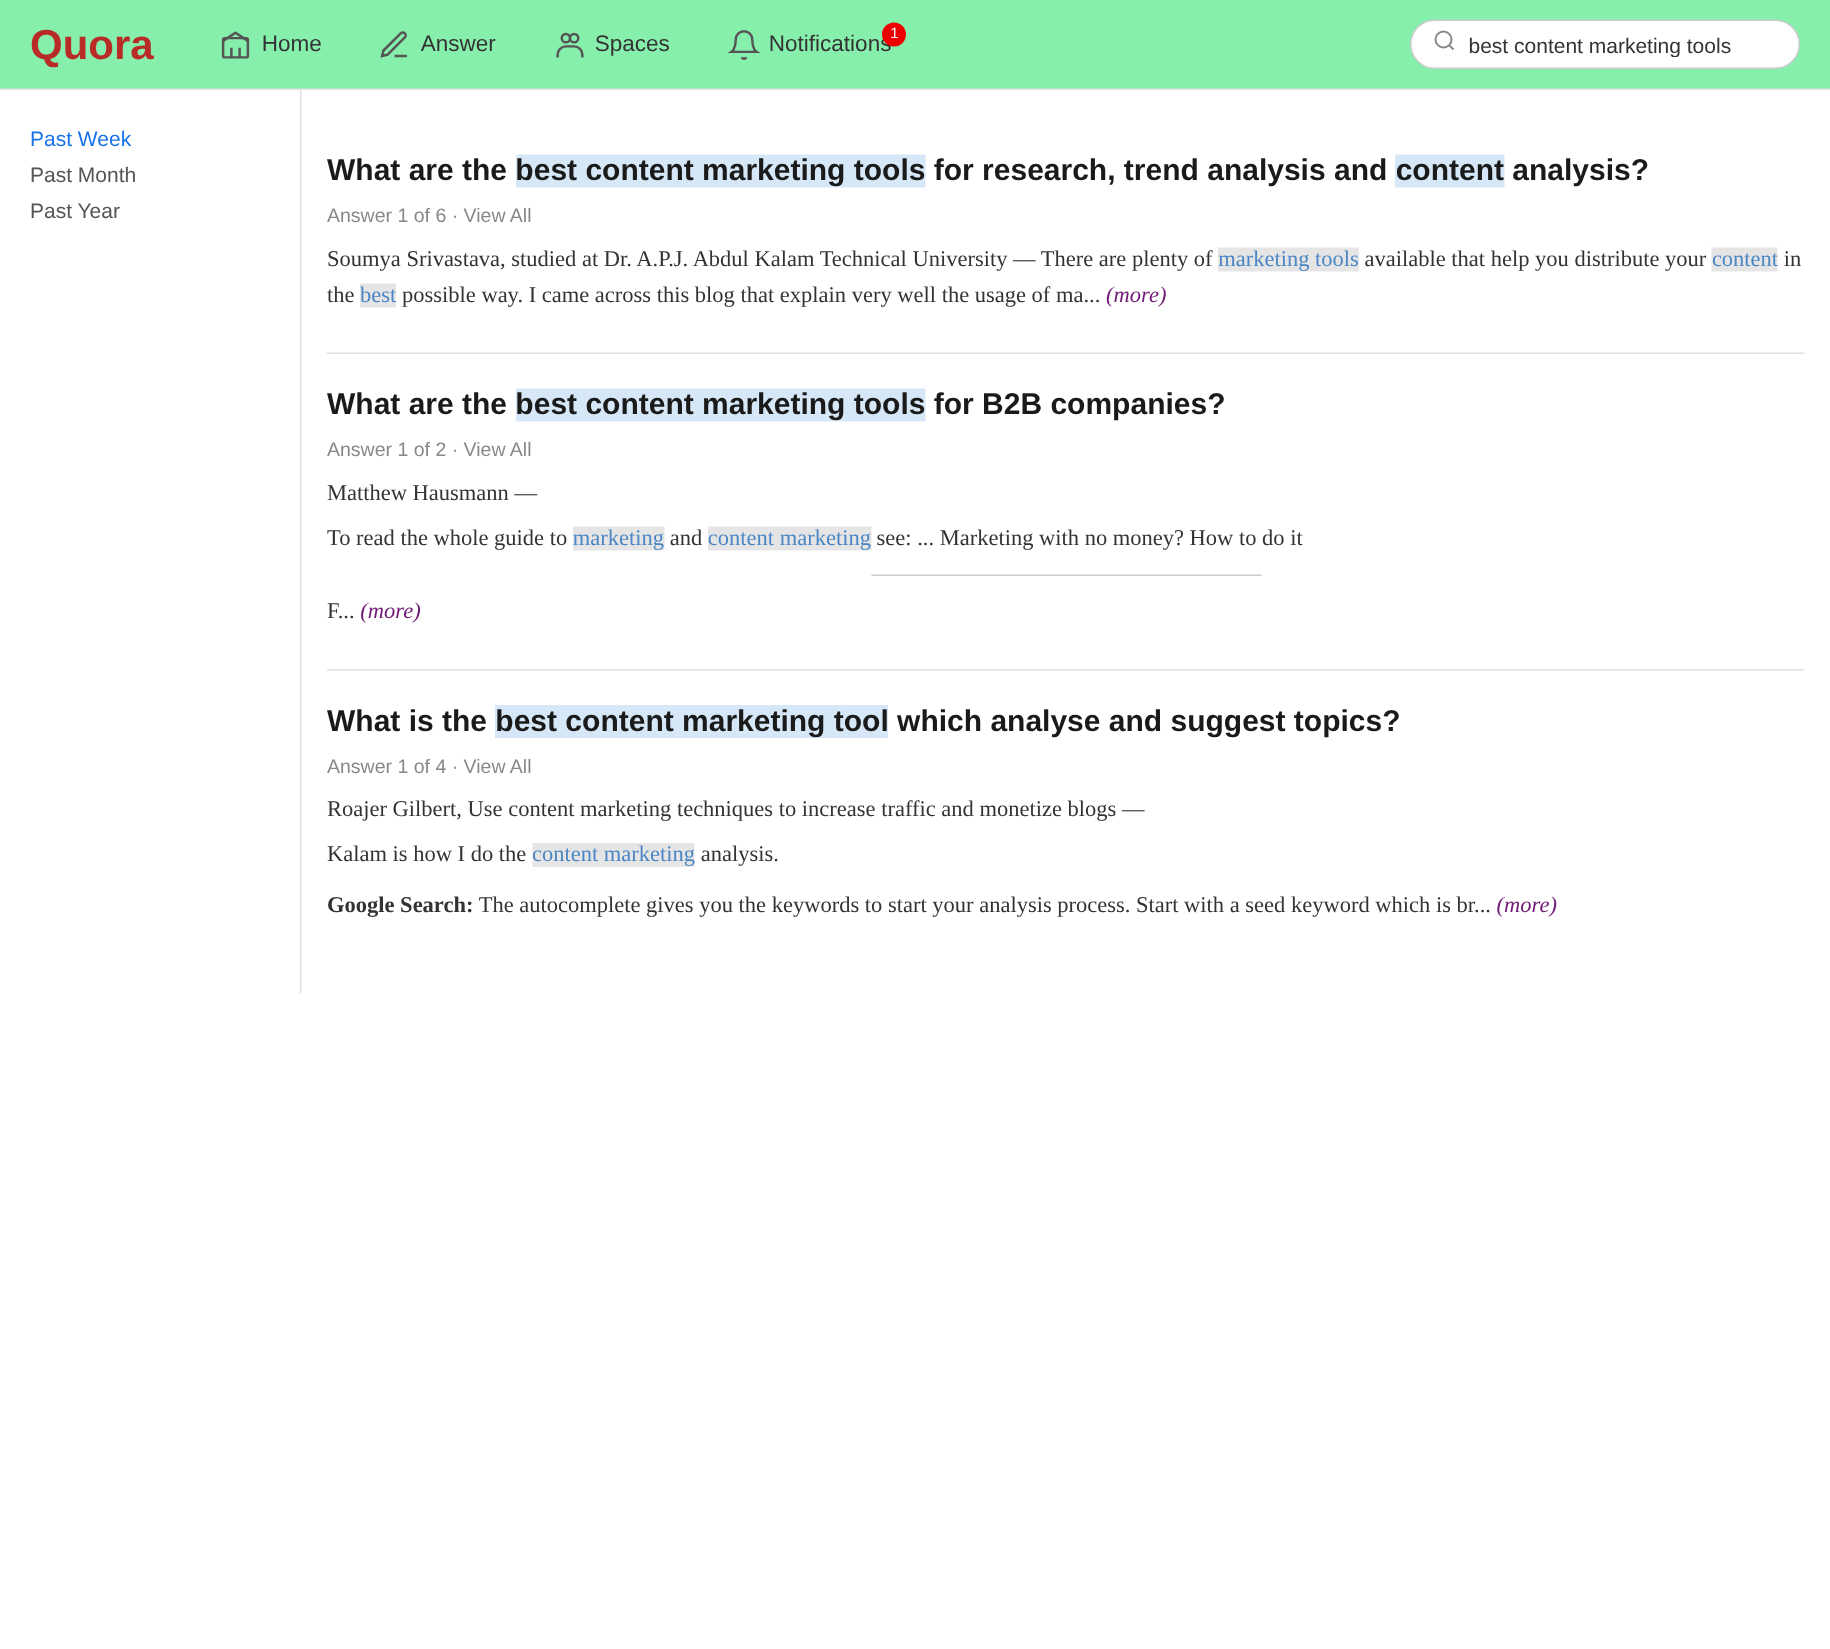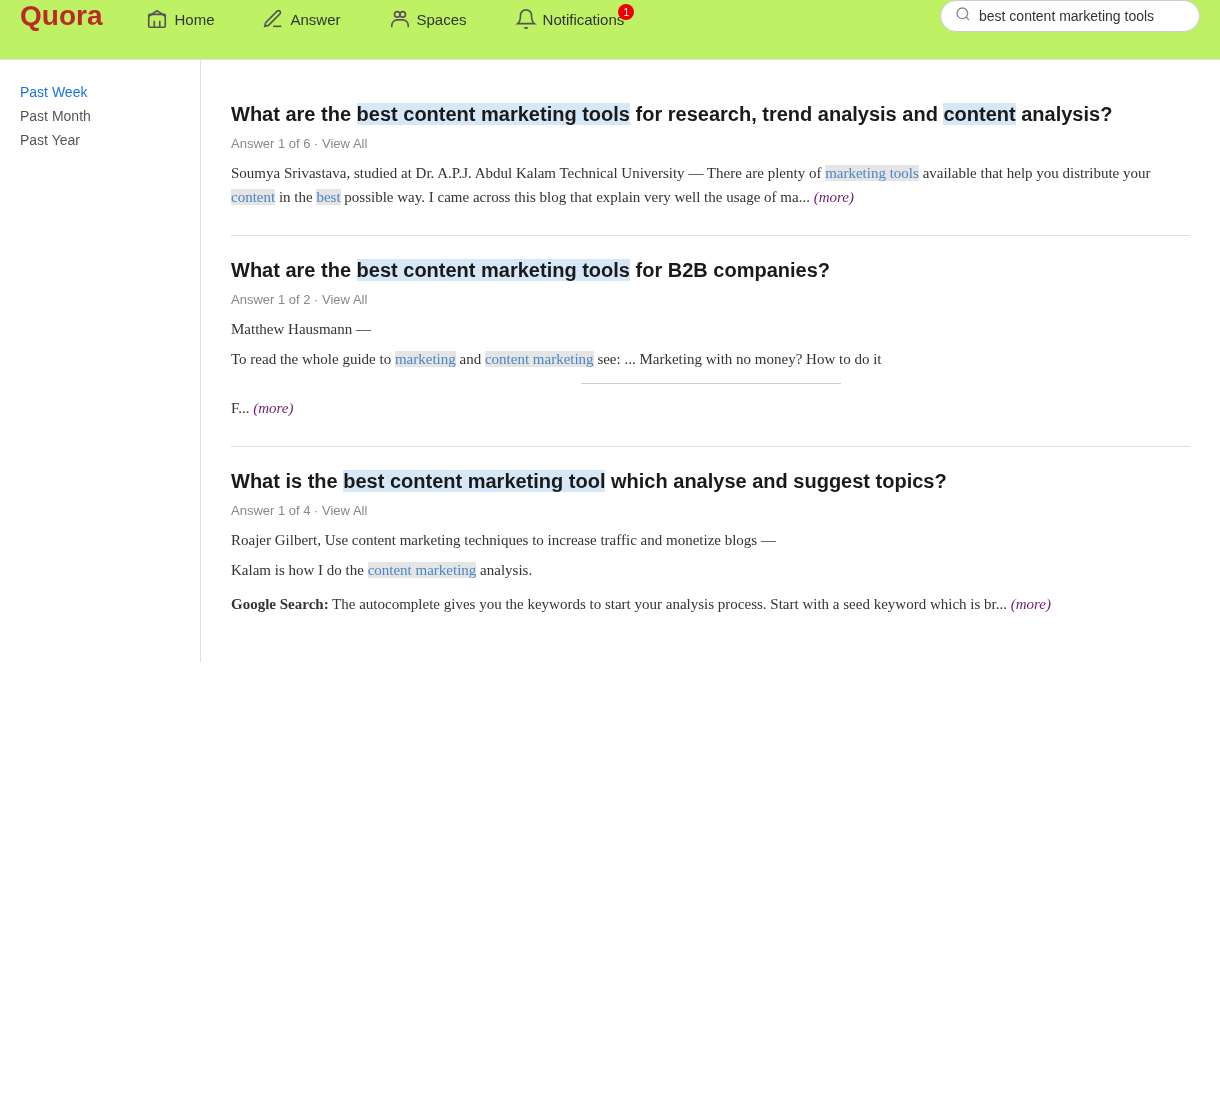--- a/index.html
+++ b/index.html
@@ -1,42 +1,42 @@
 <!DOCTYPE html>
 <html><head>
   <meta charset="utf-8">
   <style>
     * { box-sizing: border-box; margin: 0; padding: 0; }
     body { font-family: Georgia, 'Times New Roman', serif; background: #fff; color: #222; font-size: 15px; }
 
     
     .header {
       display: flex;
-      align-items: flex-start;
+      align-items: center;
       padding: 0 20px;
       height: 60px;
       border-bottom: 1px solid #e0e0e0;
-      background: #bef264;
+      background: #86efac;
       position: sticky;
       top: 0;
       z-index: 100;
     }
     .logo {
       font-family: Arial, sans-serif;
       font-size: 28px;
       font-weight: bold;
       color: #b92b27;
       margin-right: 30px;
       text-decoration: none;
       cursor: pointer;
     }
     .nav {
       display: flex;
       align-items: center;
-      gap: 20px;
+      gap: 10px;
       flex: 1;
     }
     .nav-item {
       display: flex;
       align-items: center;
       gap: 6px;
       padding: 8px 14px;
       cursor: pointer;
       border-radius: 4px;
       font-family: Arial, sans-serif;
@@ -110,21 +110,21 @@
       color: #555;
     }
     .sidebar-item.active {
       color: #1a73e8;
       font-weight: 500;
     }
 
     
     .main-content {
       flex: 1;
-      padding: 20px 30px;
+      padding: 20px 17px;
       border-left: 1px solid #e0e0e0;
     }
 
     .question-block {
       padding: 20px 0;
       border-bottom: 1px solid #e0e0e0;
     }
     .question-block:last-child { border-bottom: none; }
 
     .question-title {

